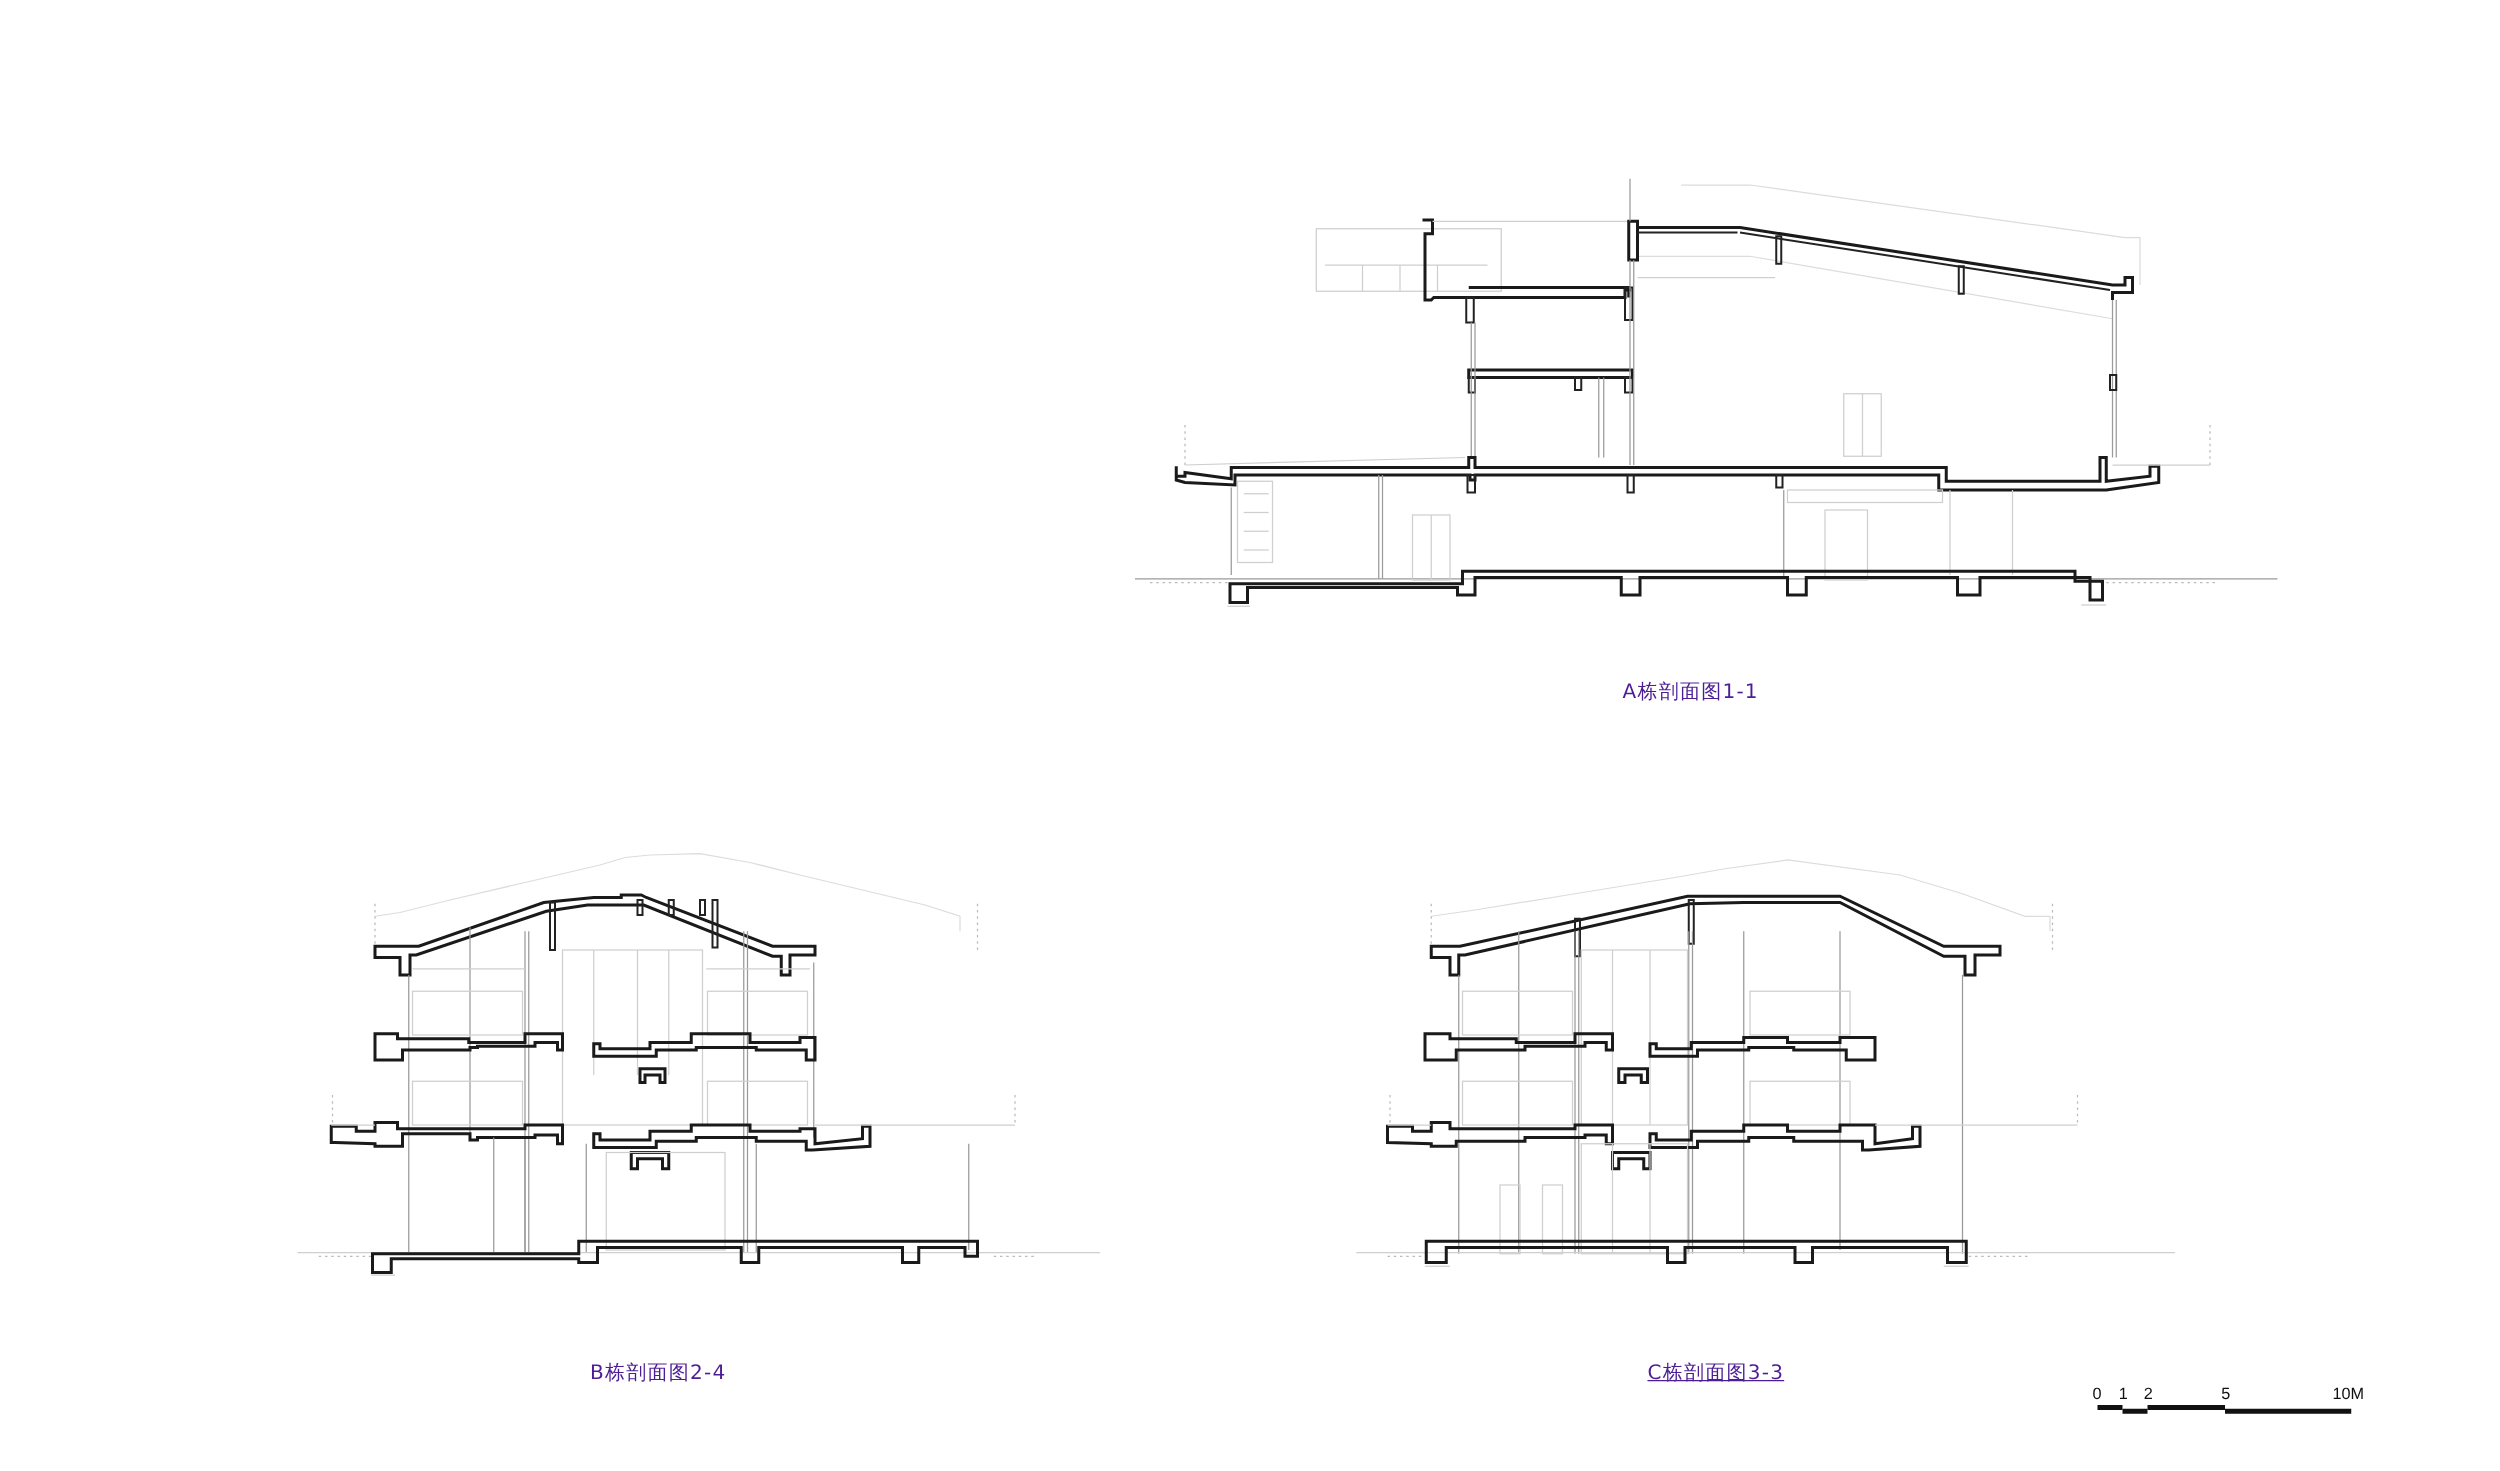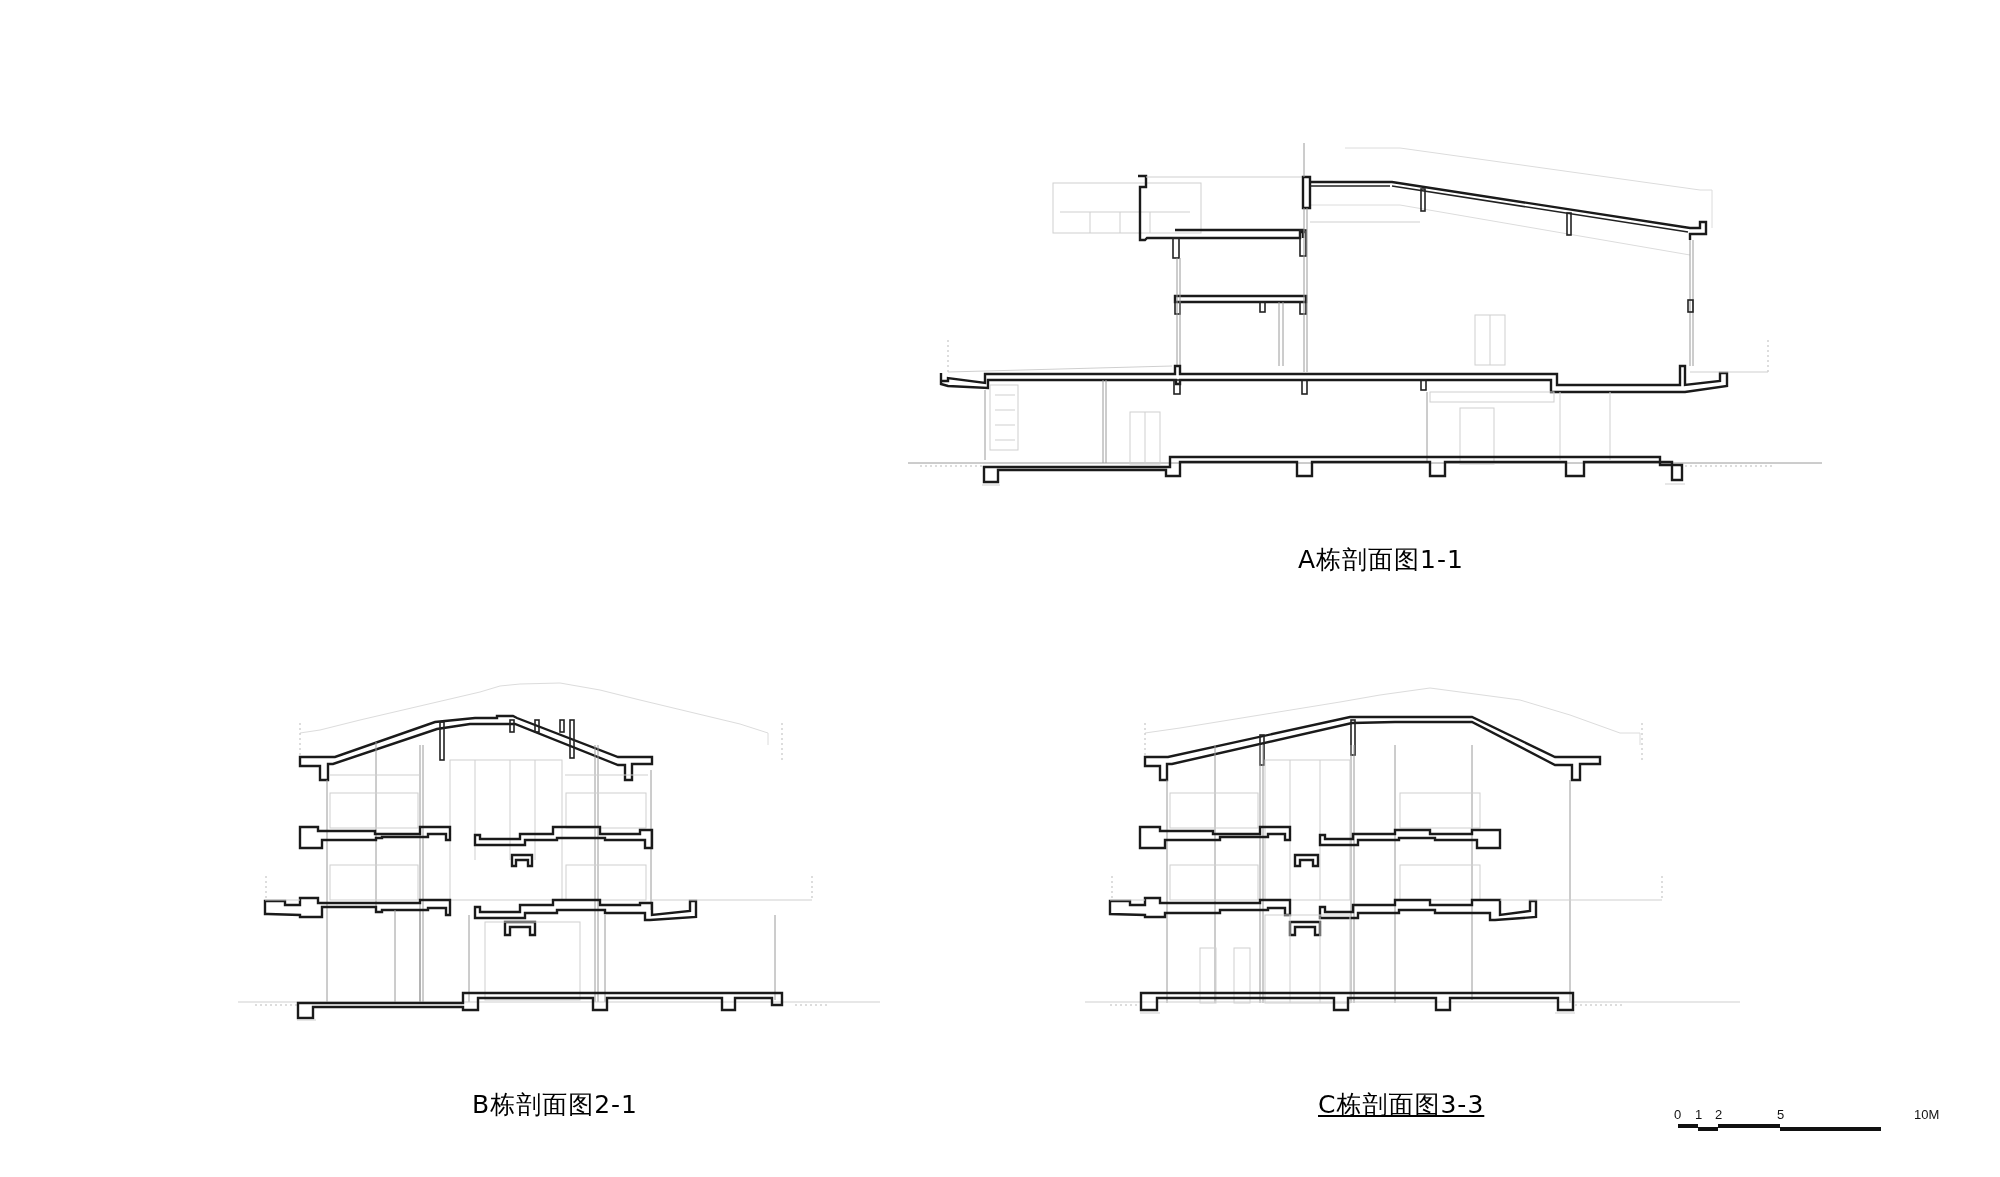--- a/index.html
+++ b/index.html
@@ -1,19 +1,19 @@
 <!DOCTYPE html>
 <html><head>
 <meta charset="utf-8">
 <style>
   html,body{margin:0;padding:0;background:#ffffff;}
   body{width:2000px;height:1177px;position:relative;overflow:hidden;
        font-family:"DejaVu Sans","Liberation Sans",sans-serif;}
   #drawing{position:absolute;left:0;top:0;}
-  .label{position:absolute;font-size:25px;color:#000000;letter-spacing:1px;white-space:nowrap;}
+  .label{position:absolute;font-size:16px;color:#4c1d95;letter-spacing:1px;white-space:nowrap;}
   .scale-txt{position:absolute;font-size:13px;color:#111;font-family:"Liberation Sans","DejaVu Sans",sans-serif;}
   .cut{fill:none;stroke:#1a1a1a;stroke-width:2.4;stroke-linejoin:miter;}
   .cut2{fill:none;stroke:#222;stroke-width:1.6;}
   .thin{fill:none;stroke:#9a9a9a;stroke-width:1;}
   .faint{fill:none;stroke:#cfcfcf;stroke-width:1;}
   .ghost{fill:none;stroke:#dcdcdc;stroke-width:1;}
   .dash{fill:none;stroke:#bbb;stroke-width:1;stroke-dasharray:2 3;}
 </style>
 </head>
 <body>
@@ -216,22 +216,22 @@
 
   <g>
     <rect x="1678" y="1124" width="20" height="4" fill="#111"></rect>
     <rect x="1698" y="1127" width="20" height="4" fill="#111"></rect>
     <rect x="1718" y="1124" width="62" height="4" fill="#111"></rect>
     <rect x="1780" y="1127" width="101" height="4" fill="#111"></rect>
   </g>
 </svg>
 
 <div class="label" style="left:1298px;top:543px;">A栋剖面图1-1</div>
-<div class="label" style="left:472px;top:1088px;">B栋剖面图2-1</div>
+<div class="label" style="left:472px;top:1088px;">B栋剖面图2-4</div>
 <div class="label" style="left:1318px;top:1088px;text-decoration:underline;">C栋剖面图3-3</div>
 
 <div>
   <span class="scale-txt" style="left:1674px;top:1107px;">0</span>
   <span class="scale-txt" style="left:1695px;top:1107px;">1</span>
   <span class="scale-txt" style="left:1715px;top:1107px;">2</span>
   <span class="scale-txt" style="left:1777px;top:1107px;">5</span>
-  <span class="scale-txt" style="left:1866px;top:1107px;margin-left:48px;">10M</span>
+  <span class="scale-txt" style="left:1866px;top:1107px;">10M</span>
 </div>
 
 </body></html>

